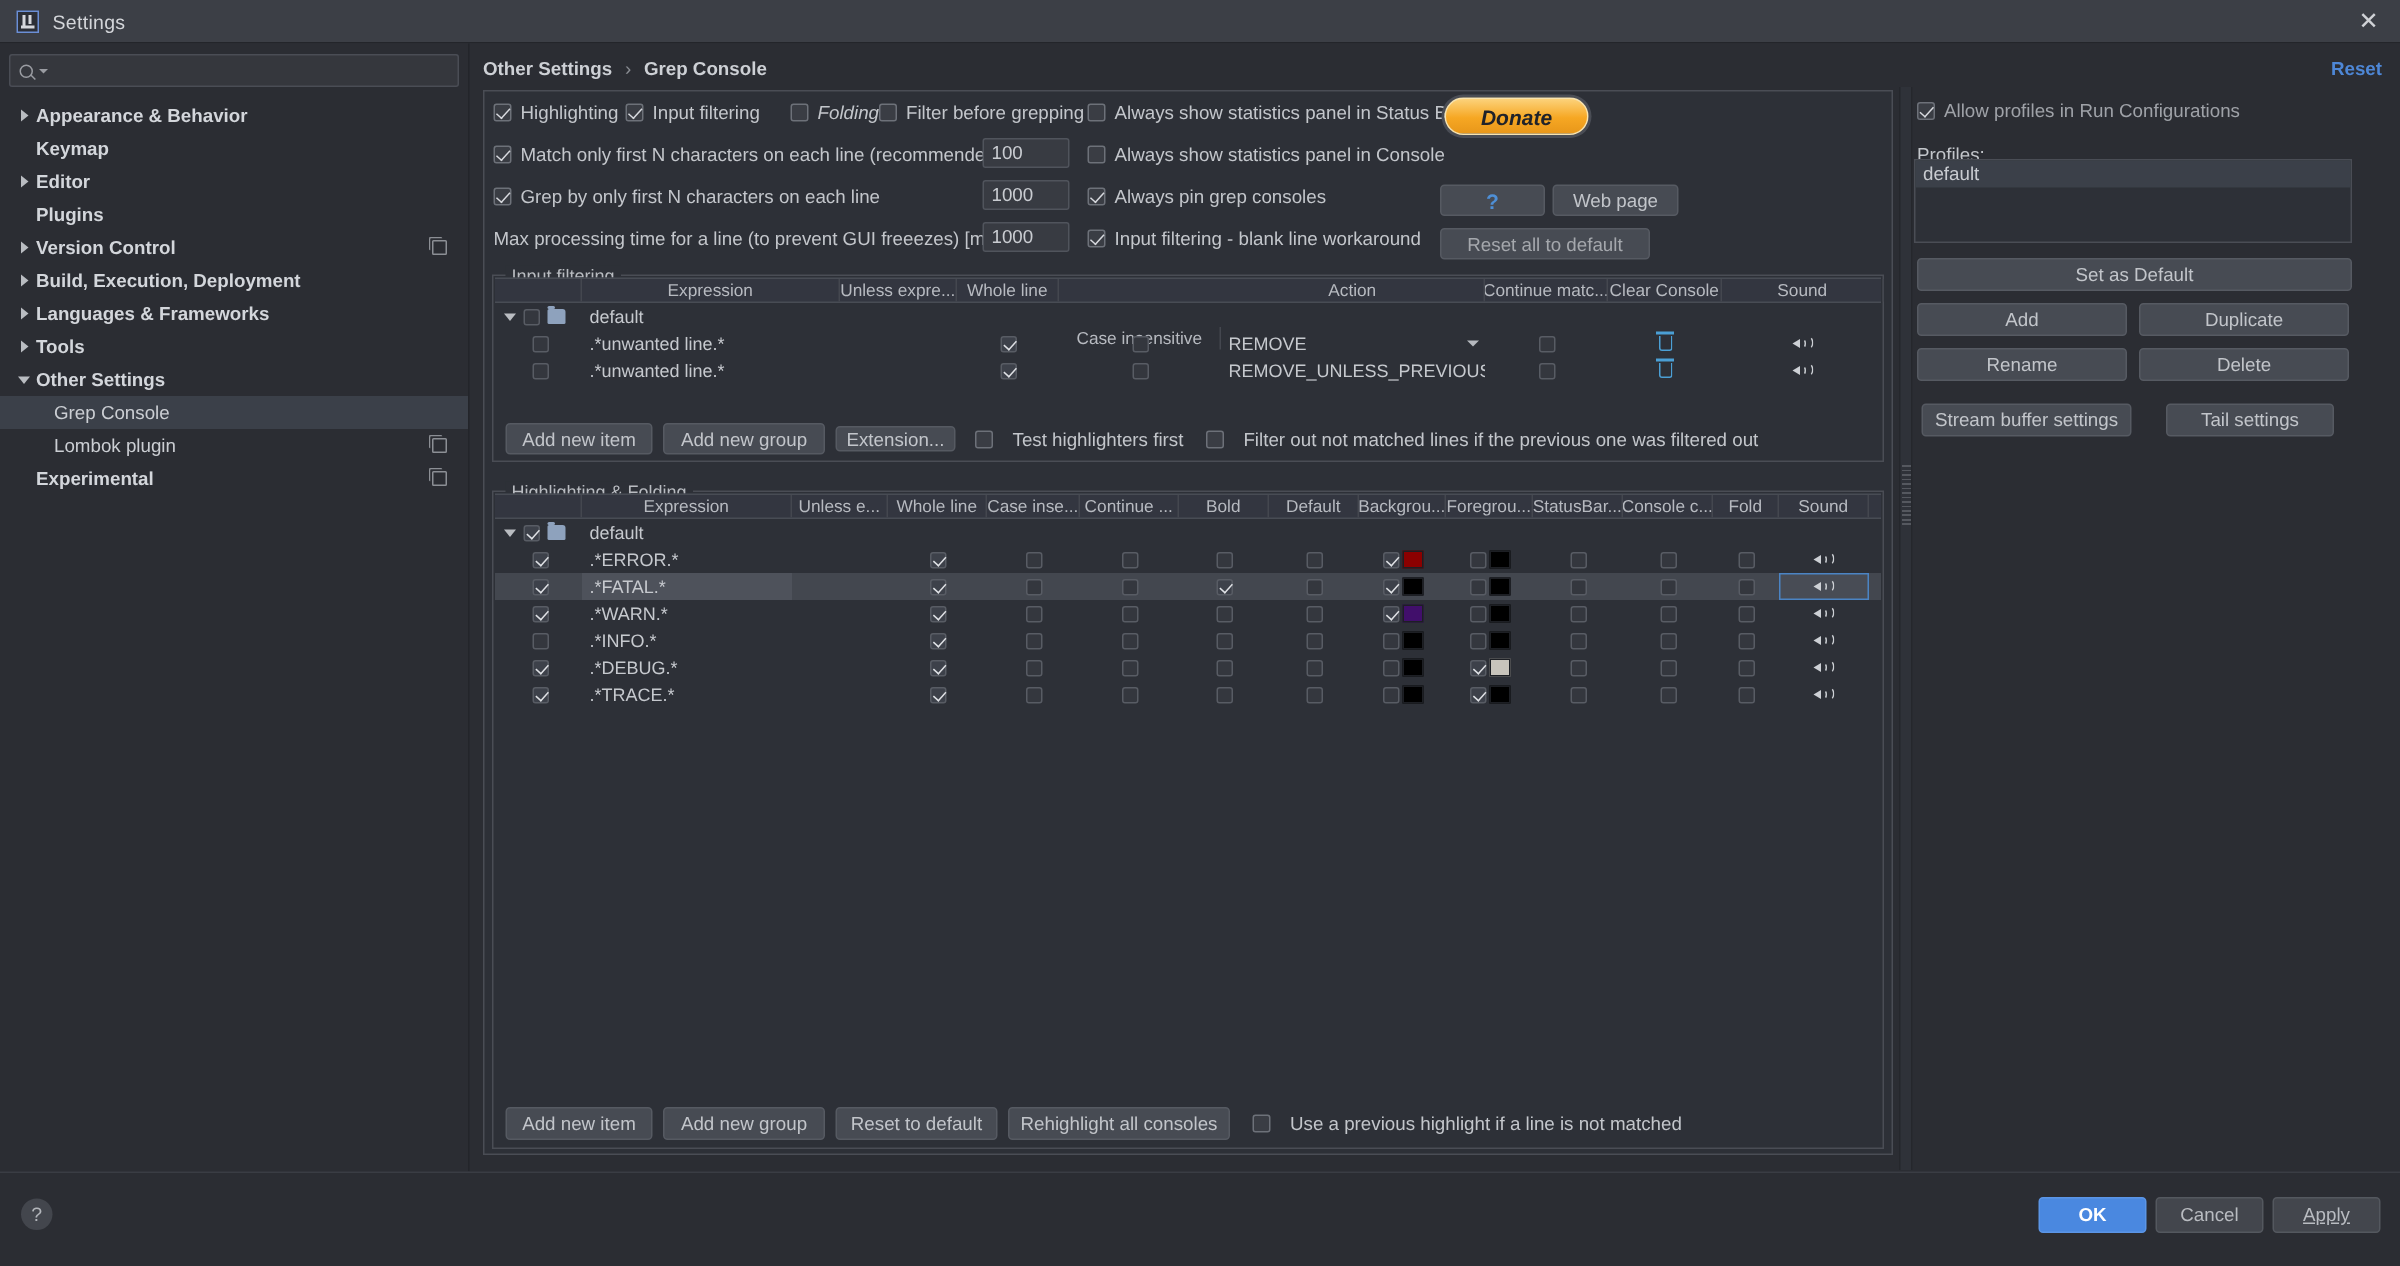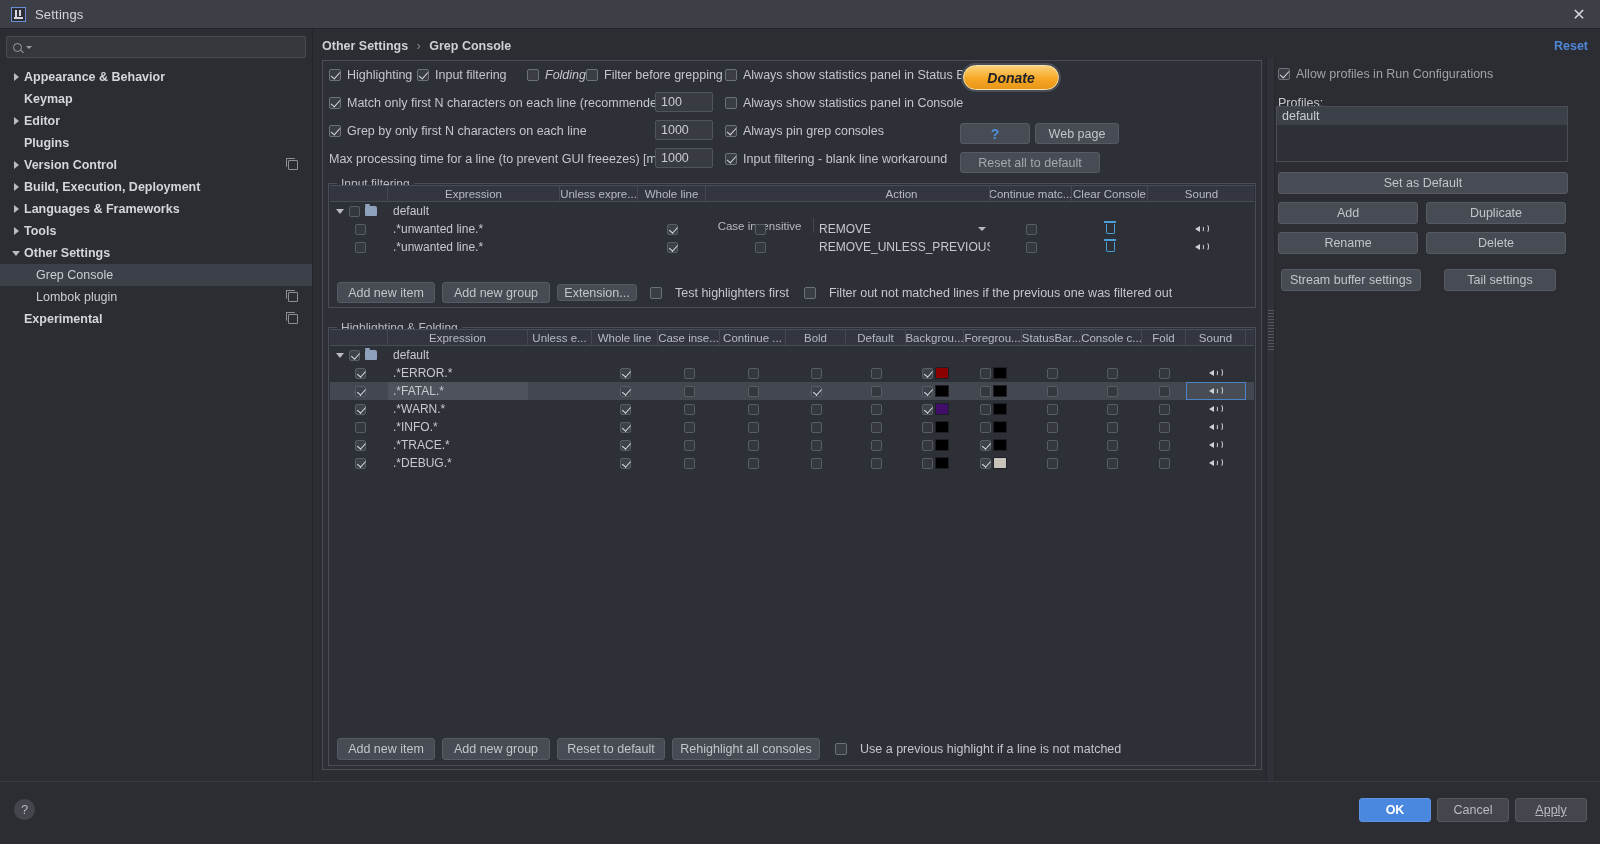--- a/index.html
+++ b/index.html
@@ -721,21 +721,21 @@
                     <i class="spk"></i>
                     <i class="w1"></i>
                     <i class="w2"></i>
                   </span>
                 </div>
               </div>
               <div class="trow">
                 <div class="td" style="flex:0 0 58px;justify-content:flex-start;padding-left:25px;">
                   <span class="cellcb on"></span>
                 </div>
-                <div class="td left" style="flex:0 0 140px;">.*TRACE.*</div>
+                <div class="td left" style="flex:0 0 140px;">.*DEBUG.*</div>
                 <div class="td" style="flex:0 0 64px;"></div>
                 <div class="td" style="flex:0 0 66px;">
                   <span class="cellcb on"></span>
                 </div>
                 <div class="td" style="flex:0 0 62px;">
                   <span class="cellcb"></span>
                 </div>
                 <div class="td" style="flex:0 0 66px;">
                   <span class="cellcb"></span>
                 </div>
@@ -744,21 +744,21 @@
                 </div>
                 <div class="td" style="flex:0 0 60px;">
                   <span class="cellcb"></span>
                 </div>
                 <div class="td colorcell" style="flex:0 0 58px;">
                   <span class="cellcb"></span>
                   <span class="swatch" style="background:#000000"></span>
                 </div>
                 <div class="td colorcell" style="flex:0 0 58px;">
                   <span class="cellcb on"></span>
-                  <span class="swatch" style="background:#000000"></span>
+                  <span class="swatch" style="background:#c8c4bb"></span>
                 </div>
                 <div class="td" style="flex:0 0 60px;">
                   <span class="cellcb"></span>
                 </div>
                 <div class="td" style="flex:0 0 60px;">
                   <span class="cellcb"></span>
                 </div>
                 <div class="td" style="flex:0 0 44px;">
                   <span class="cellcb"></span>
                 </div>
@@ -767,21 +767,21 @@
                     <i class="spk"></i>
                     <i class="w1"></i>
                     <i class="w2"></i>
                   </span>
                 </div>
               </div>
               <div class="trow">
                 <div class="td" style="flex:0 0 58px;justify-content:flex-start;padding-left:25px;">
                   <span class="cellcb on"></span>
                 </div>
-                <div class="td left" style="flex:0 0 140px;">.*DEBUG.*</div>
+                <div class="td left" style="flex:0 0 140px;">.*TRACE.*</div>
                 <div class="td" style="flex:0 0 64px;"></div>
                 <div class="td" style="flex:0 0 66px;">
                   <span class="cellcb on"></span>
                 </div>
                 <div class="td" style="flex:0 0 62px;">
                   <span class="cellcb"></span>
                 </div>
                 <div class="td" style="flex:0 0 66px;">
                   <span class="cellcb"></span>
                 </div>
@@ -790,21 +790,21 @@
                 </div>
                 <div class="td" style="flex:0 0 60px;">
                   <span class="cellcb"></span>
                 </div>
                 <div class="td colorcell" style="flex:0 0 58px;">
                   <span class="cellcb"></span>
                   <span class="swatch" style="background:#000000"></span>
                 </div>
                 <div class="td colorcell" style="flex:0 0 58px;">
                   <span class="cellcb on"></span>
-                  <span class="swatch" style="background:#c8c4bb"></span>
+                  <span class="swatch" style="background:#000000"></span>
                 </div>
                 <div class="td" style="flex:0 0 60px;">
                   <span class="cellcb"></span>
                 </div>
                 <div class="td" style="flex:0 0 60px;">
                   <span class="cellcb"></span>
                 </div>
                 <div class="td" style="flex:0 0 44px;">
                   <span class="cellcb"></span>
                 </div>

